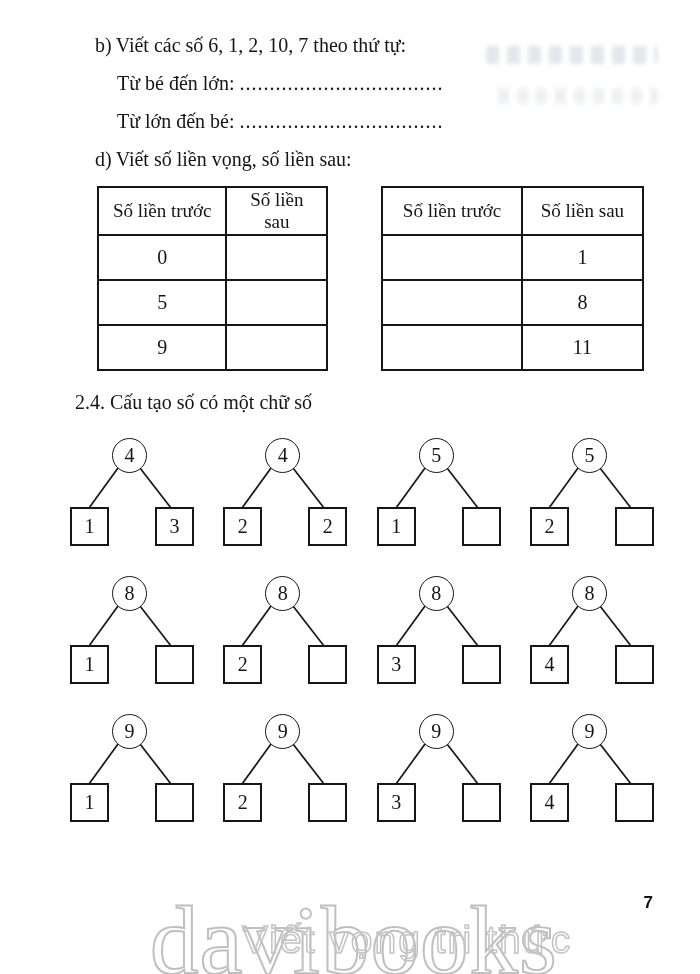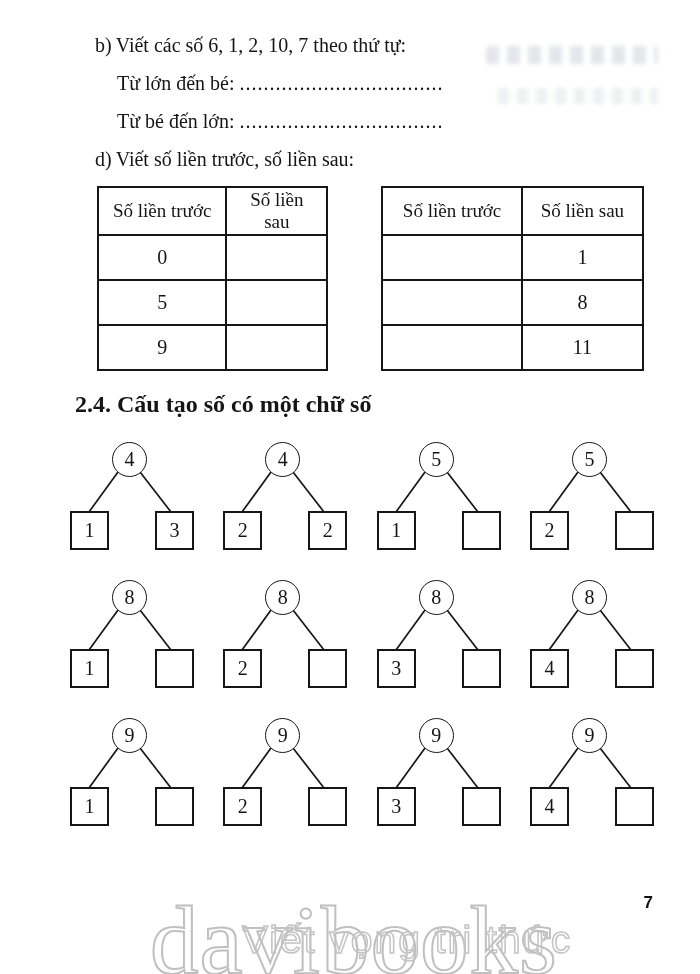--- a/index.html
+++ b/index.html
@@ -32,21 +32,21 @@
   
   .tables{display:flex;margin:6px 0 0 37px;justify-content:center;}
   .gap{width:61px;}
   table{border-collapse:collapse;}
   th,td{border:2px solid #161616;text-align:center;font-weight:normal;}
   th{font-size:19px;height:46px;padding:0 10px;}
   td{font-size:20px;height:41px;}
   .t1 .c1{width:126px;} .t1 .c2{width:94px;}
   .t2 .c1{width:138px;} .t2 .c2{width:118px;}
 
-  .heading{font-size:24px;font-weight:bold;margin:20px 0 0 15px;}
+  .heading{font-size:20px;font-weight:normal;margin:20px 0 0 15px;}
 
   
   .bond-rows{margin:24px 0 0 0;}
   .bond-row{display:flex;justify-content:space-between;width:600px;margin:0 0 28px 0;}
   .bond{position:relative;width:140px;height:110px;}
   .bond-lines{position:absolute;left:0;top:0;width:140px;height:110px;}
   .bond-lines line{stroke:#161616;stroke-width:1.7;}
   .bond-circle{
     position:absolute;left:52px;top:0;width:33px;height:33px;
     border:1.8px solid #161616;border-radius:50%;
@@ -87,27 +87,27 @@
 
 <div class="page">
 
   <div class="ghost ghost1"></div>
   <div class="ghost ghost2"></div>
 
   <div class="content">
 
     <div class="sec">
       <p class="q-line"><span class="q-label">b)</span><span>Viết các số 6, 1, 2, 10, 7 theo thứ tự:</span></p>
+      <p class="q-sub"><span>Từ bé đến lớn:</span> <span class="dots">..................................</span></p>
       <p class="q-sub"><span>Từ lớn đến bé:</span> <span class="dots">..................................</span></p>
-      <p class="q-sub"><span>Từ bé đến lớn:</span> <span class="dots">..................................</span></p>
     </div>
 
 
     <div class="sec">
-      <p class="q-line"><span class="q-label">d)</span><span>Viết số liền trước, số liền sau:</span></p>
+      <p class="q-line"><span class="q-label">d)</span><span>Viết số liền vọng, số liền sau:</span></p>
 
       <div class="tables">
         <table class="t1">
           <tbody>
               <tr>
             <th class="c1">Số liền trước</th>
             <th class="c2">Số liền sau</th>
           </tr>
           <tr>
             <td>0</td>

